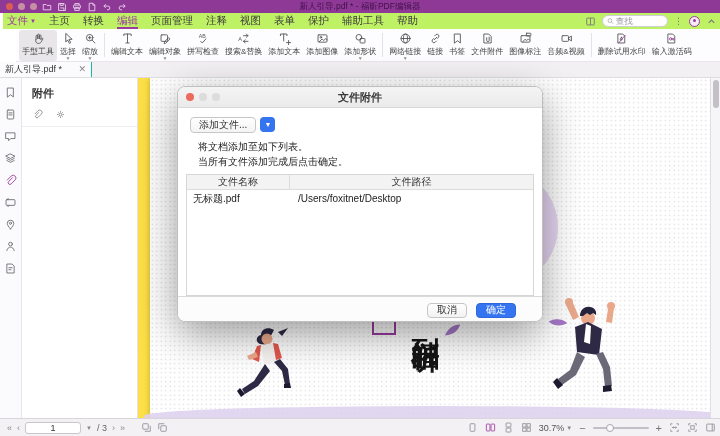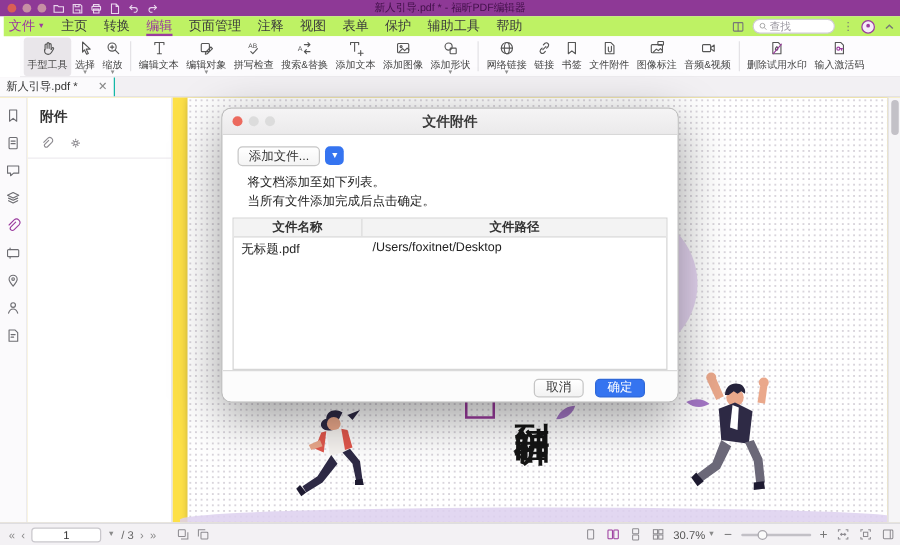--- a/index.html
+++ b/index.html
@@ -94,21 +94,21 @@
   .dlg-title { position:absolute; left:50%; transform:translateX(-50%); font-size:11px; font-weight:bold; color:#3a3a3a; }
   .dlg-body { position:relative; height:215px; }
   .addfile-row { display:flex; align-items:flex-start; gap:4px; padding:9px 0 0 12px; }
   .addfile-btn { height:16px; padding:0 8px; font-size:10px; color:#333; background:linear-gradient(#fff,#f4f4f4);
     border:1px solid #c6c6c6; border-radius:4px; display:flex; align-items:center; }
   .addfile-dd { width:15px; height:15px; background:#3574f0; border-radius:4px; color:#fff; font-size:7px;
     display:flex; align-items:center; justify-content:center; border:none; }
   .dlg-hint { font-size:10px; color:#222; padding-left:20px; line-height:13px; }
   .dlg-hint.h1 { margin-top:7px; } .dlg-hint.h2 { margin-top:2px; }
   .dlg-table { position:absolute; left:8px; right:8px; top:66px; bottom:27px; border:1px solid #d6d6d6; background:#fff; }
-  .dt-header { display:flex; height:15px; background:#f3f3f3; border-bottom:1px solid #dcdcdc;font-weight:bold; }
+  .dt-header { display:flex; height:15px; background:#f3f3f3; border-bottom:1px solid #dcdcdc; }
   .dt-h { font-size:10px; color:#333; display:flex; align-items:center; justify-content:center; }
   .dt-h.c1 { width:103px; border-right:1px solid #dcdcdc; }
   .dt-h.c2 { flex:1; }
   .dt-row { display:flex; height:17px; align-items:center; }
   .dt-c { font-size:10px; color:#222; white-space:nowrap; overflow:hidden; }
   .dt-c.c1 { width:103px; padding-left:6px; }
   .dt-c.c2 { flex:1; padding-left:8px; }
   .dlg-footer { position:absolute; left:0; right:0; bottom:0; height:27px; border-top:1px solid #dadada; background:#fcfcfc;
     display:flex; align-items:center; justify-content:flex-end; gap:9px; padding-right:26px; }
   .btn { height:15px; padding:0 9px; font-size:10px; border-radius:4px; display:flex; align-items:center; }

